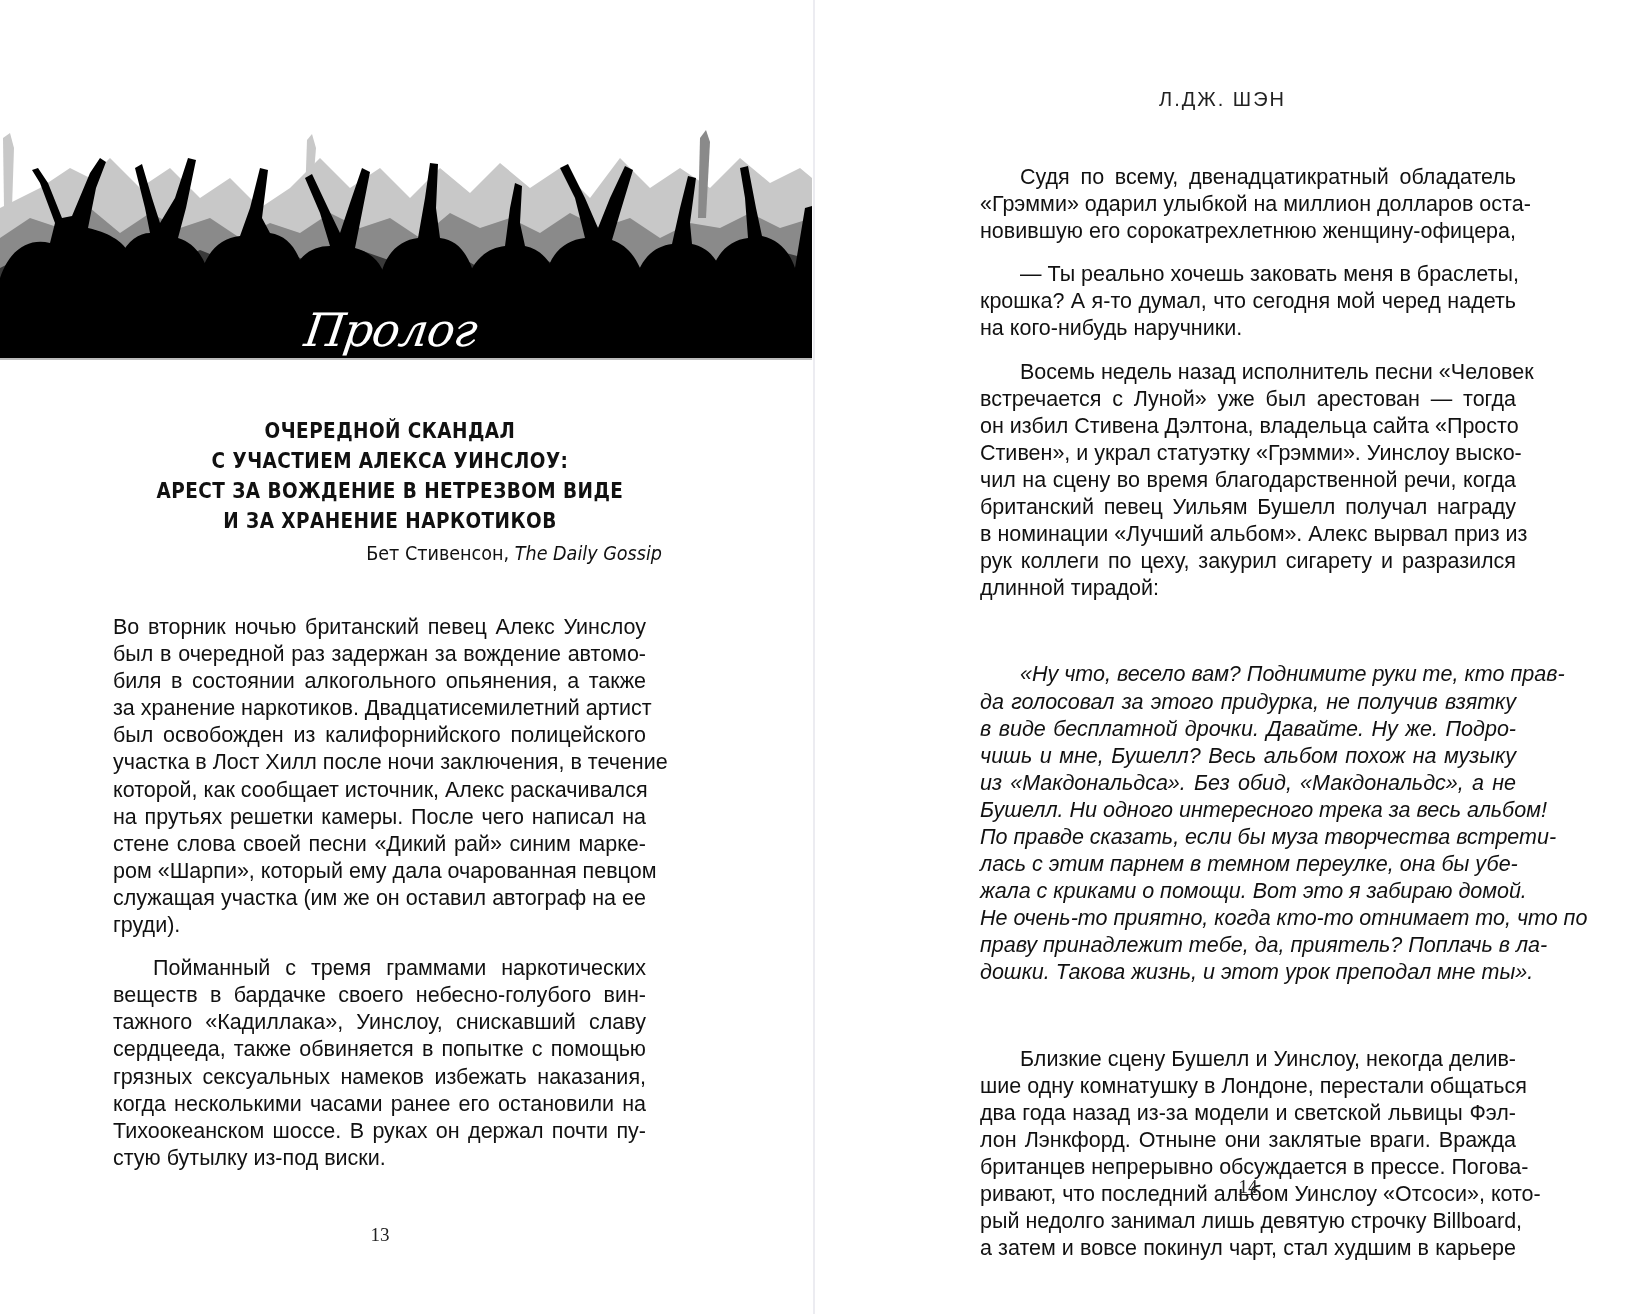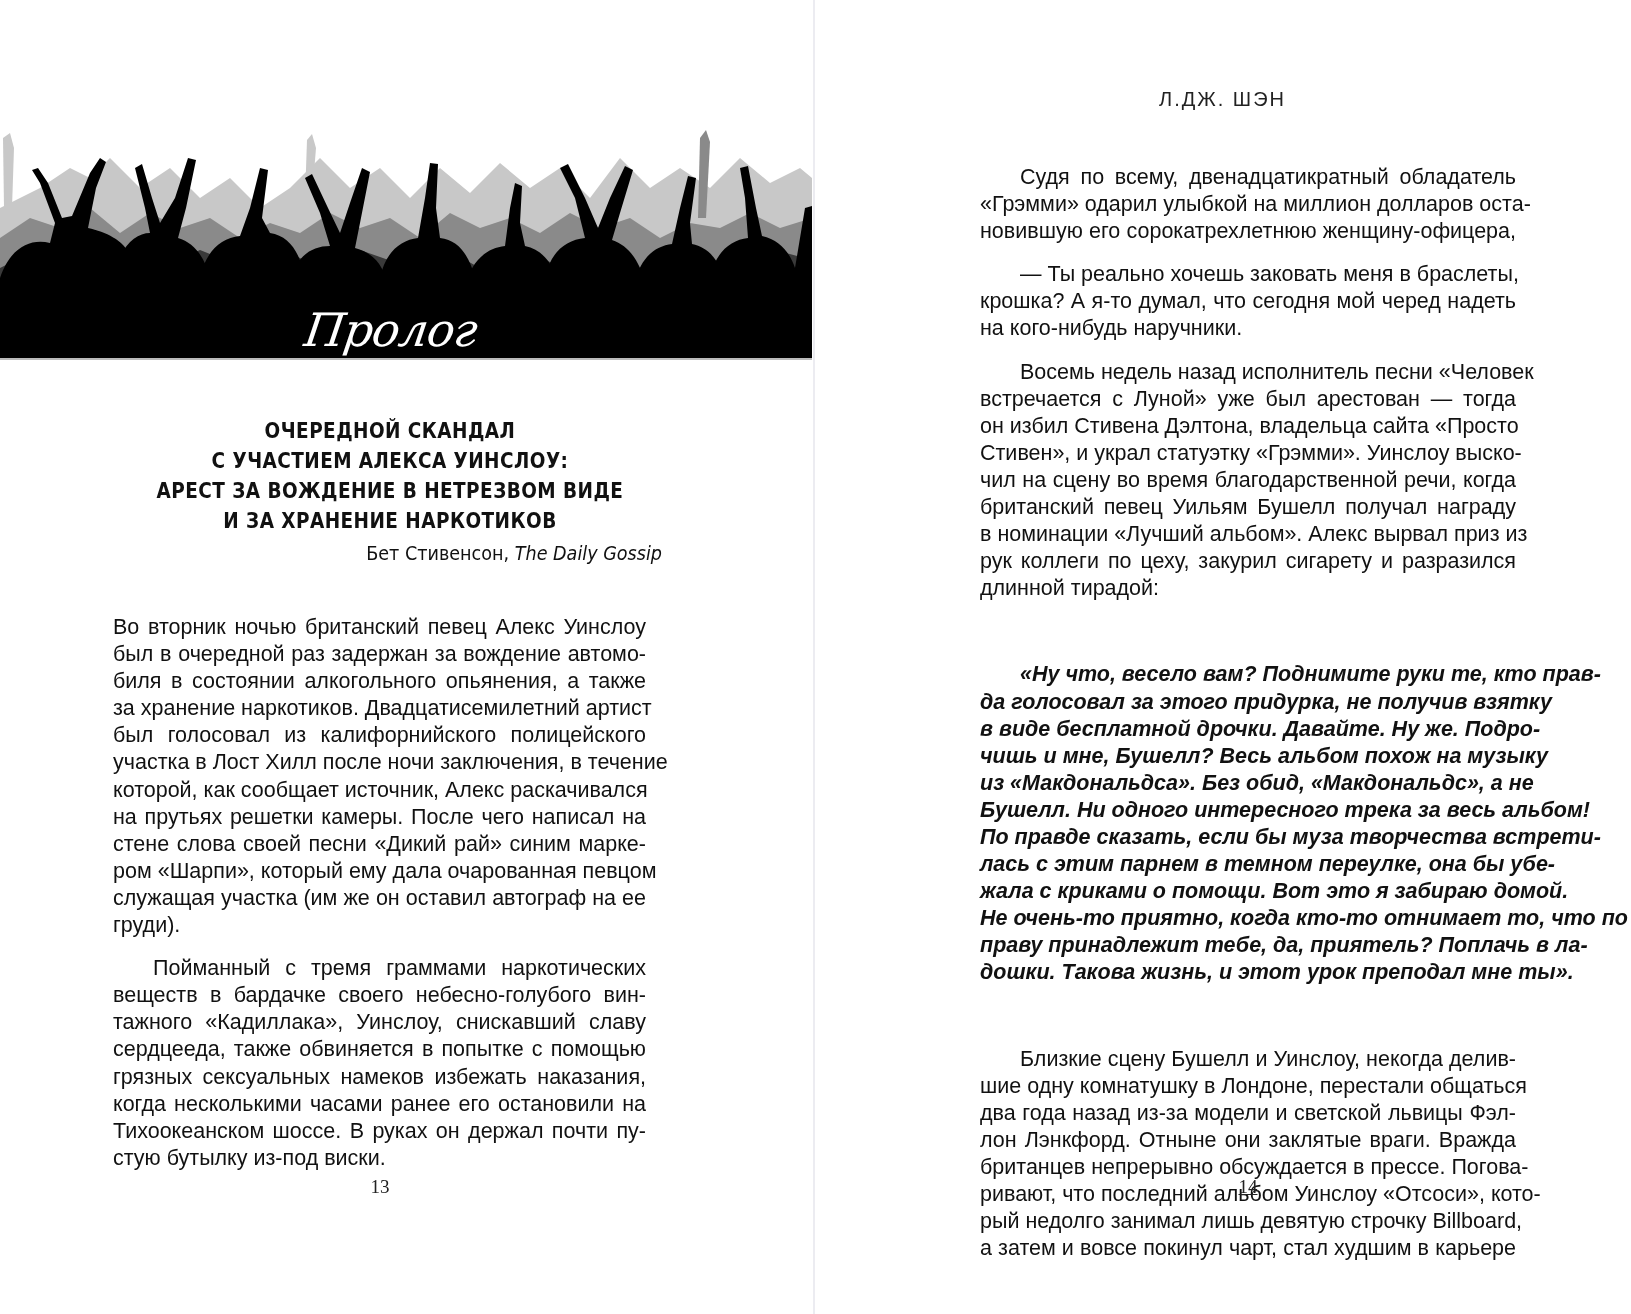--- a/index.html
+++ b/index.html
@@ -36,32 +36,32 @@
     }
     .byline .pub { font-style: italic; }
 
     
     .text { position: absolute; font-size: 21.5px; line-height: 27.1px; text-align: justify; }
     .text p { margin: 16px; }
     .text .line { display: block; text-align: justify; text-align-last: justify; white-space: nowrap; }
     .text .line.last { text-align-last: left; }
     .left-text { left: 97px; top: 598px; width: 565px; }
     .right-text { left: 964px; top: 148px; width: 568px; }
-    .quote { font-style: italic; font-weight: bold; }
+    .quote { font-style: italic; }
     .gap { height: 27px; }
 
     .running-head {
       position: absolute; left: 814px; top: 88px; width: 817px; text-align: center;
       font-size: 20px; letter-spacing: 2px; color: #222;
     }
     .folio {
       position: absolute; top: 1176px; width: 80px; text-align: center;
       font-family: "Liberation Serif", serif; font-size: 19px; color: #222;
     }
-    .folio-left { left: 340px; }
+    .folio-left { left: 340px; margin-top: 48px; }
     .folio-right { left: 1208px; text-decoration: underline; }
   </style>
 </head>
 <body>
 
 <div class="page page-left">
   <div class="banner">
     <svg viewBox="0 0 812 232" preserveAspectRatio="none">
 
       <g fill="#c8c8c8">
@@ -104,21 +104,21 @@
   <div class="byline">
     <span>Бет Стивенсон, </span><span class="pub">The Daily Gossip</span>
   </div>
 
   <div class="text left-text">
     <p>
       <span class="line">Во вторник ночью британский певец Алекс Уинслоу</span>
       <span class="line">был в очередной раз задержан за вождение автомо-</span>
       <span class="line">биля в состоянии алкогольного опьянения, а также</span>
       <span class="line">за хранение наркотиков. Двадцатисемилетний артист</span>
-      <span class="line">был голосовал из калифорнийского полицейского</span>
+      <span class="line">был освобожден из калифорнийского полицейского</span>
       <span class="line">участка в Лост Хилл после ночи заключения, в течение</span>
       <span class="line">которой, как сообщает источник, Алекс раскачивался</span>
       <span class="line">на прутьях решетки камеры. После чего написал на</span>
       <span class="line">стене слова своей песни «Дикий рай» синим марке-</span>
       <span class="line">ром «Шарпи», который ему дала очарованная певцом</span>
       <span class="line">служащая участка (им же он оставил автограф на ее</span>
       <span class="line last">груди).</span>
     </p>
     <p>
       <span class="line" style="padding-left:40px">Пойманный с тремя граммами наркотических</span>

